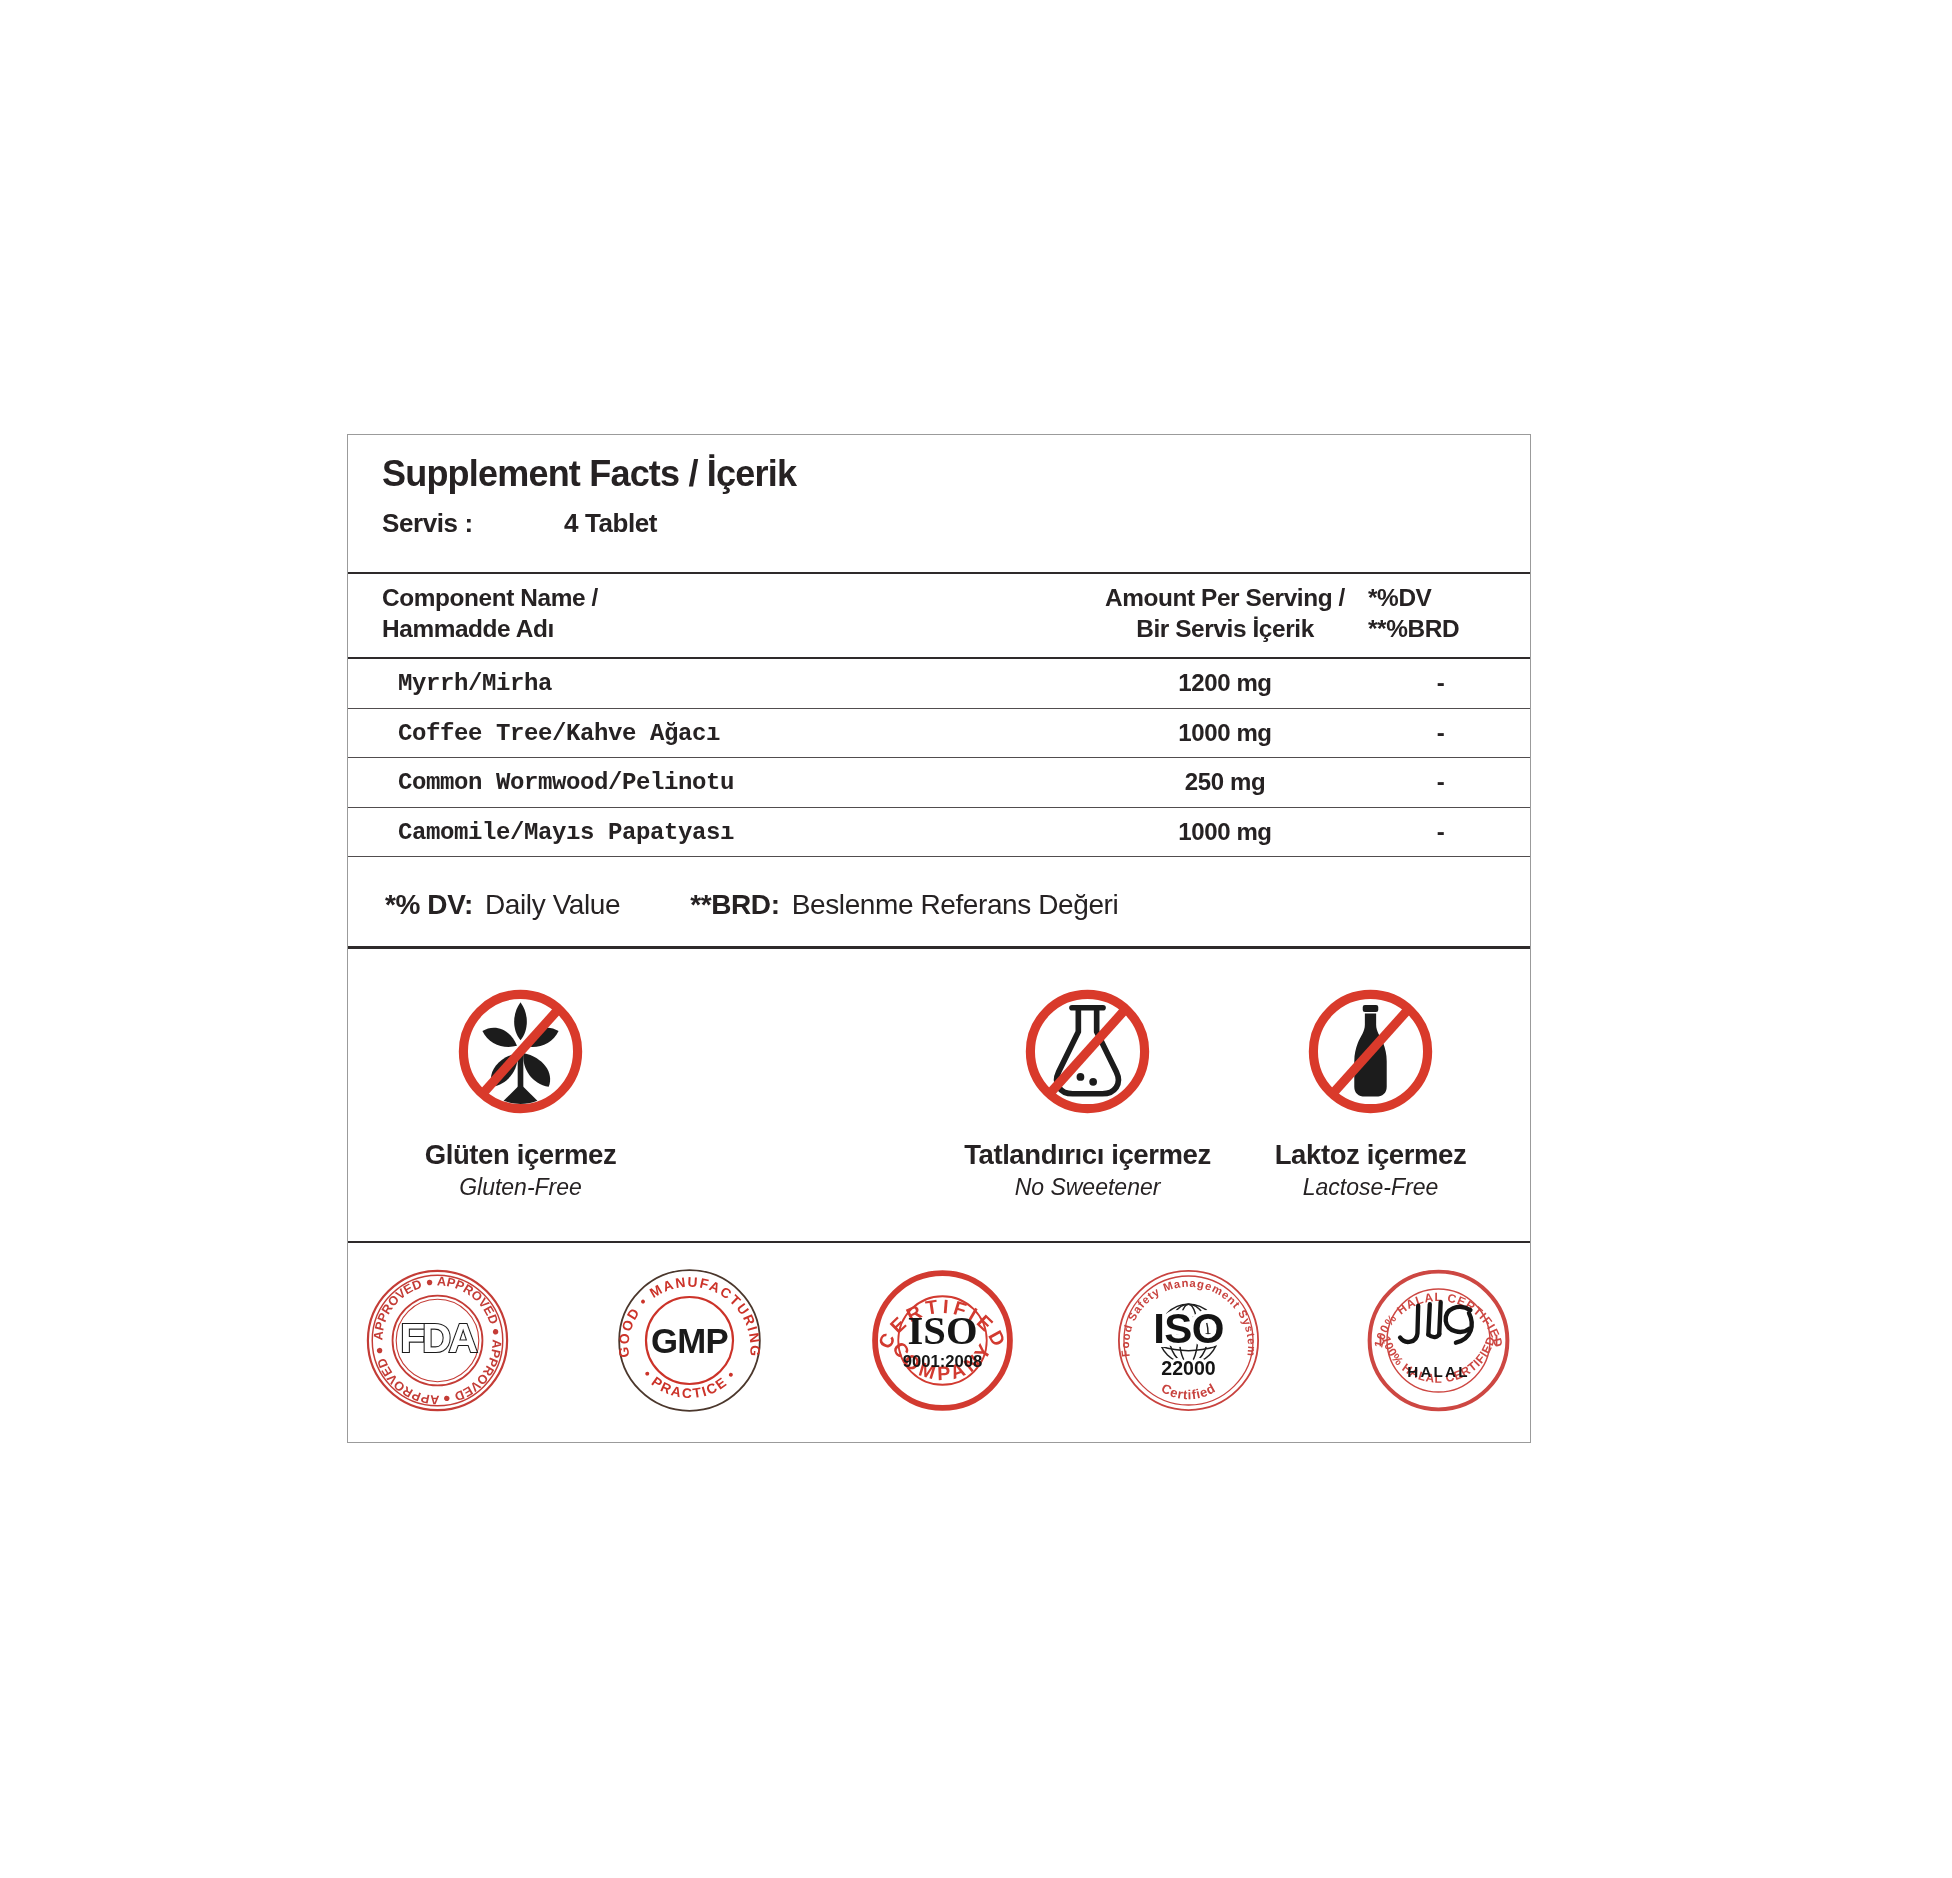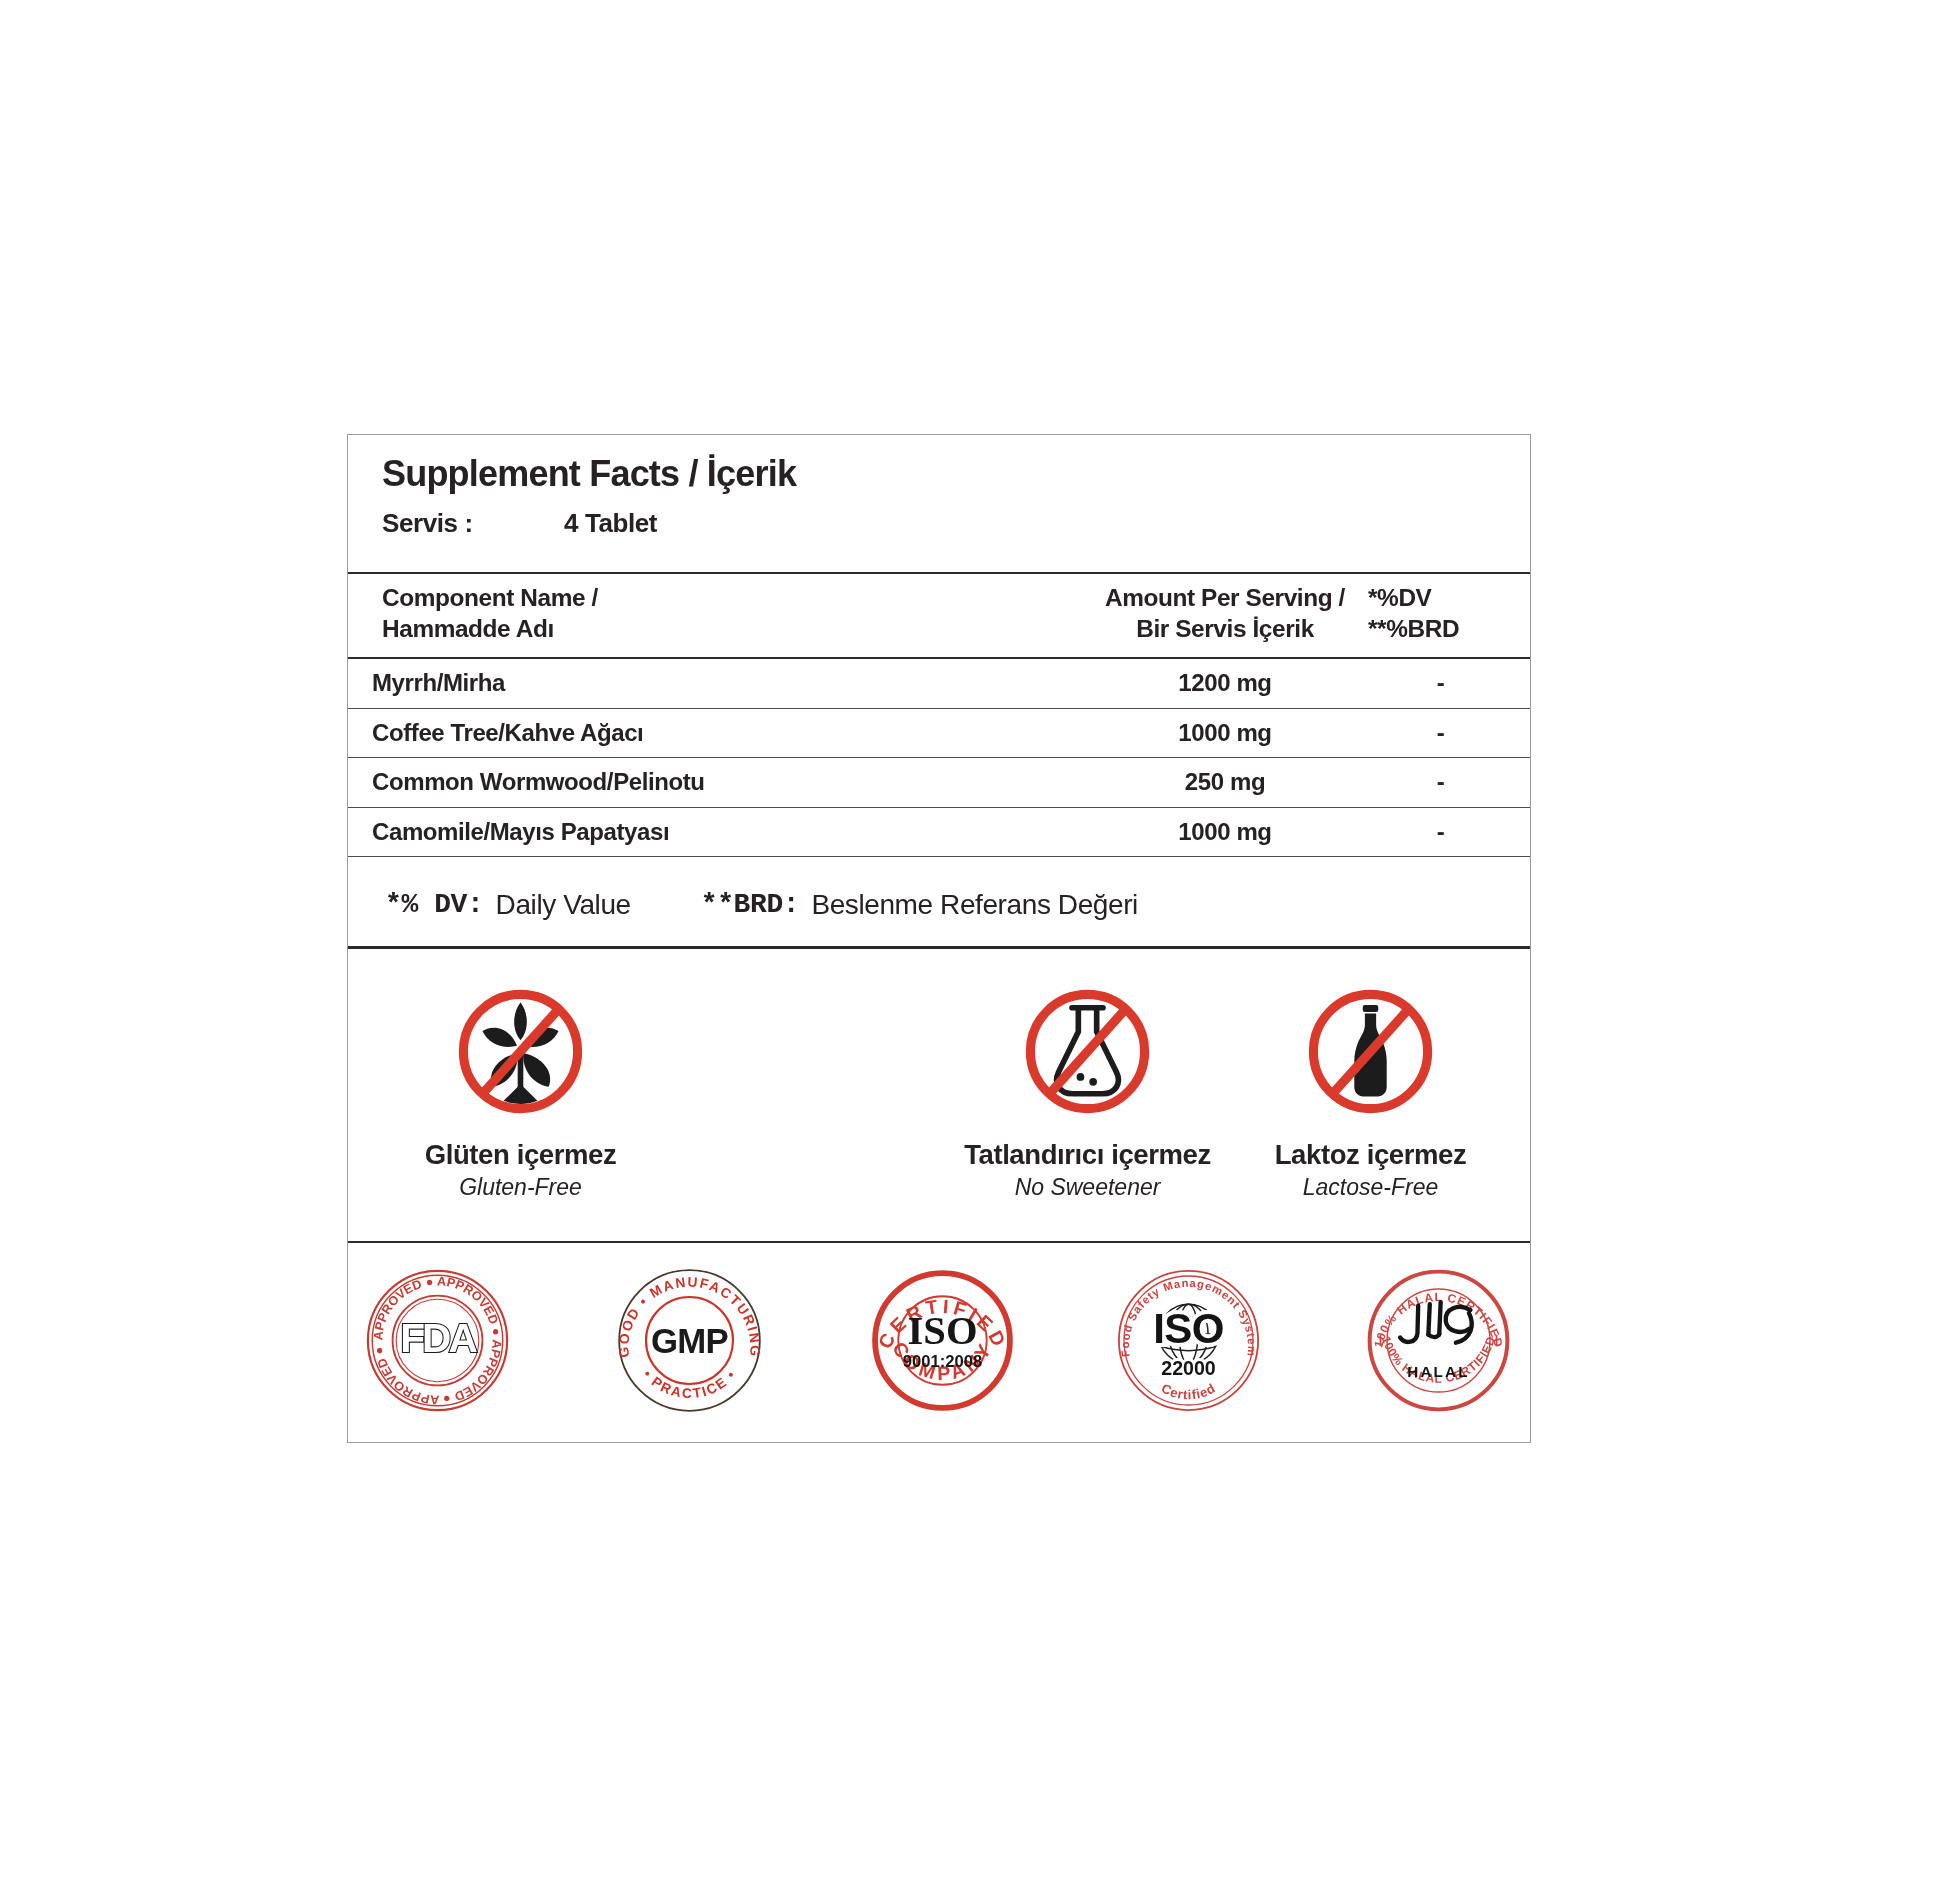--- a/index.html
+++ b/index.html
@@ -23,27 +23,27 @@
   
   .sec-thead{top:137px;height:66px;border-top:2.3px solid #2e2a2b;font-weight:700;font-size:24.4px;line-height:31px;letter-spacing:-0.4px;}
   .th-name{position:absolute;left:34px;top:8.4px;}
   .th-amount{position:absolute;left:713px;width:328px;top:8.4px;text-align:center;}
   .th-dv{position:absolute;right:17px;width:145px;top:8.4px;}
 
   
   .sec-rows{top:222px;height:199px;border-top:2.3px solid #2e2a2b;display:flex;flex-direction:column;}
   .row{flex:1;position:relative;border-bottom:1.5px solid #514d4e;font-size:24px;font-weight:600;letter-spacing:-0.4px;}
   .row:last-child{border-bottom:none;}
-  .cell-name{position:absolute;left:24px;top:50%;transform:translateY(-50%);}
+  .cell-name{position:absolute;left:50px;top:50%;transform:translateY(-50%);font-family:Liberation Mono, monospace;}
   .cell-amount{position:absolute;left:755px;width:244px;text-align:center;top:50%;transform:translateY(-50%);}
   .cell-dv{position:absolute;right:17px;width:145px;text-align:center;top:50%;transform:translateY(-50%);font-weight:700;}
 
   
   .sec-footnote{top:421px;height:96px;border-top:1.5px solid #514d4e;font-size:28px;display:flex;align-items:center;padding-left:37px;letter-spacing:-0.4px;}
-  .fn-label{font-weight:700;font-family:Liberation Mono, monospace;}
+  .fn-label{font-weight:700;}
   .fn-text{font-weight:500;margin-left:12.2px;}
   .fn-brd{margin-left:70px;}
 
   
   .sec-badges{top:511px;height:288px;border-top:3.1px solid #2e2a2b;}
   .badge{position:absolute;top:32px;width:259px;text-align:center;}
   .badge svg{width:141px;height:141px;display:inline-block;}
   .badge-title{font-size:27.5px;font-weight:700;margin-top:13.7px;letter-spacing:-0.4px;}
   .badge-sub{font-size:23px;font-style:italic;font-weight:500;margin-top:3.1px;}
   .badge-1{left:43px;}  .badge-2{left:317px;}  .badge-3{left:610px;}  .badge-4{left:893px;}

